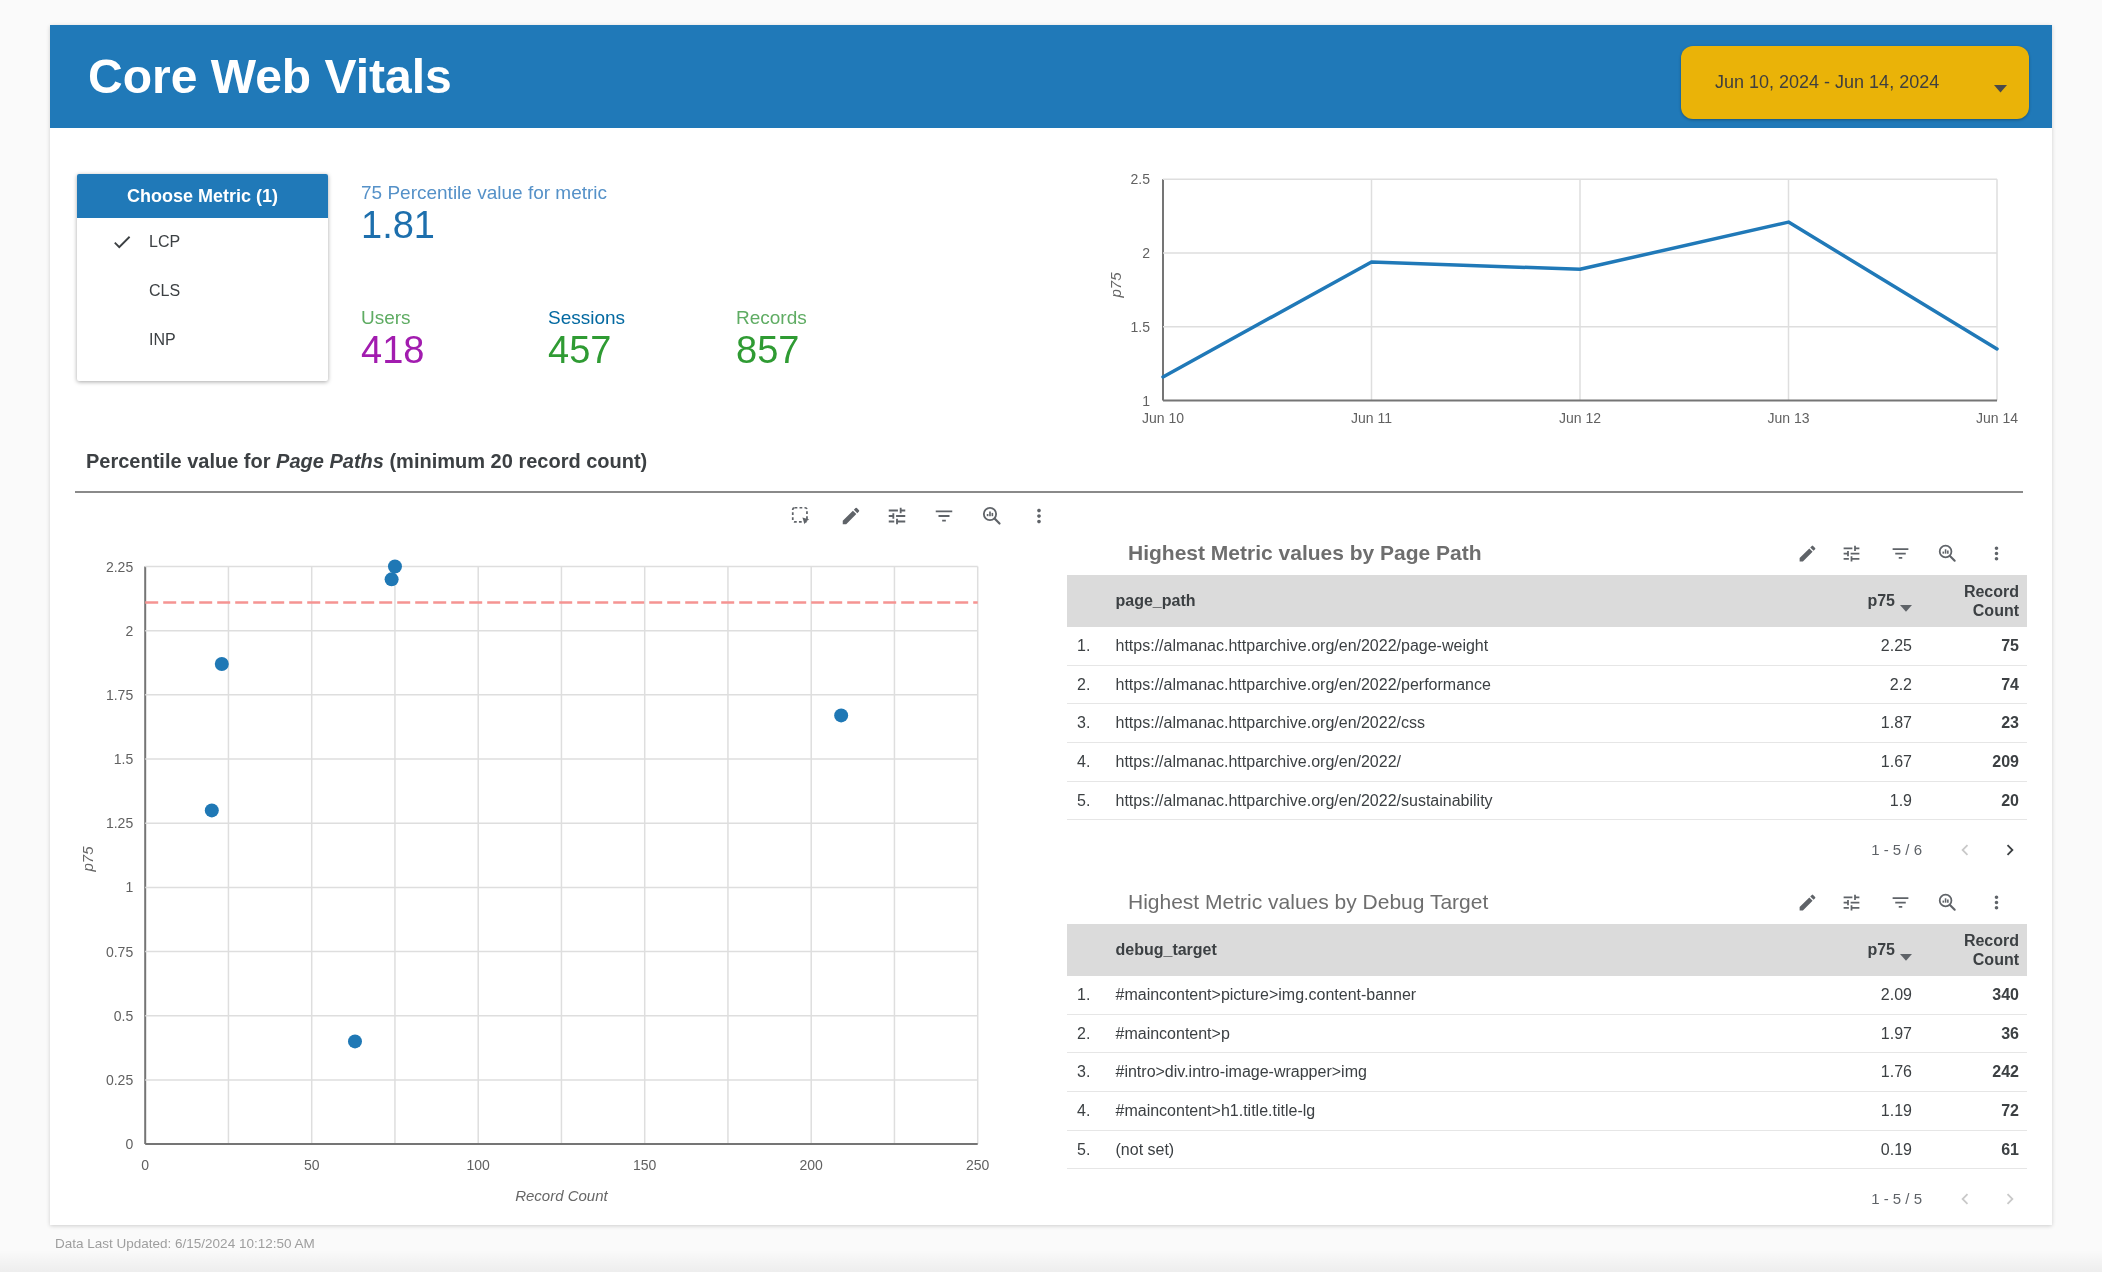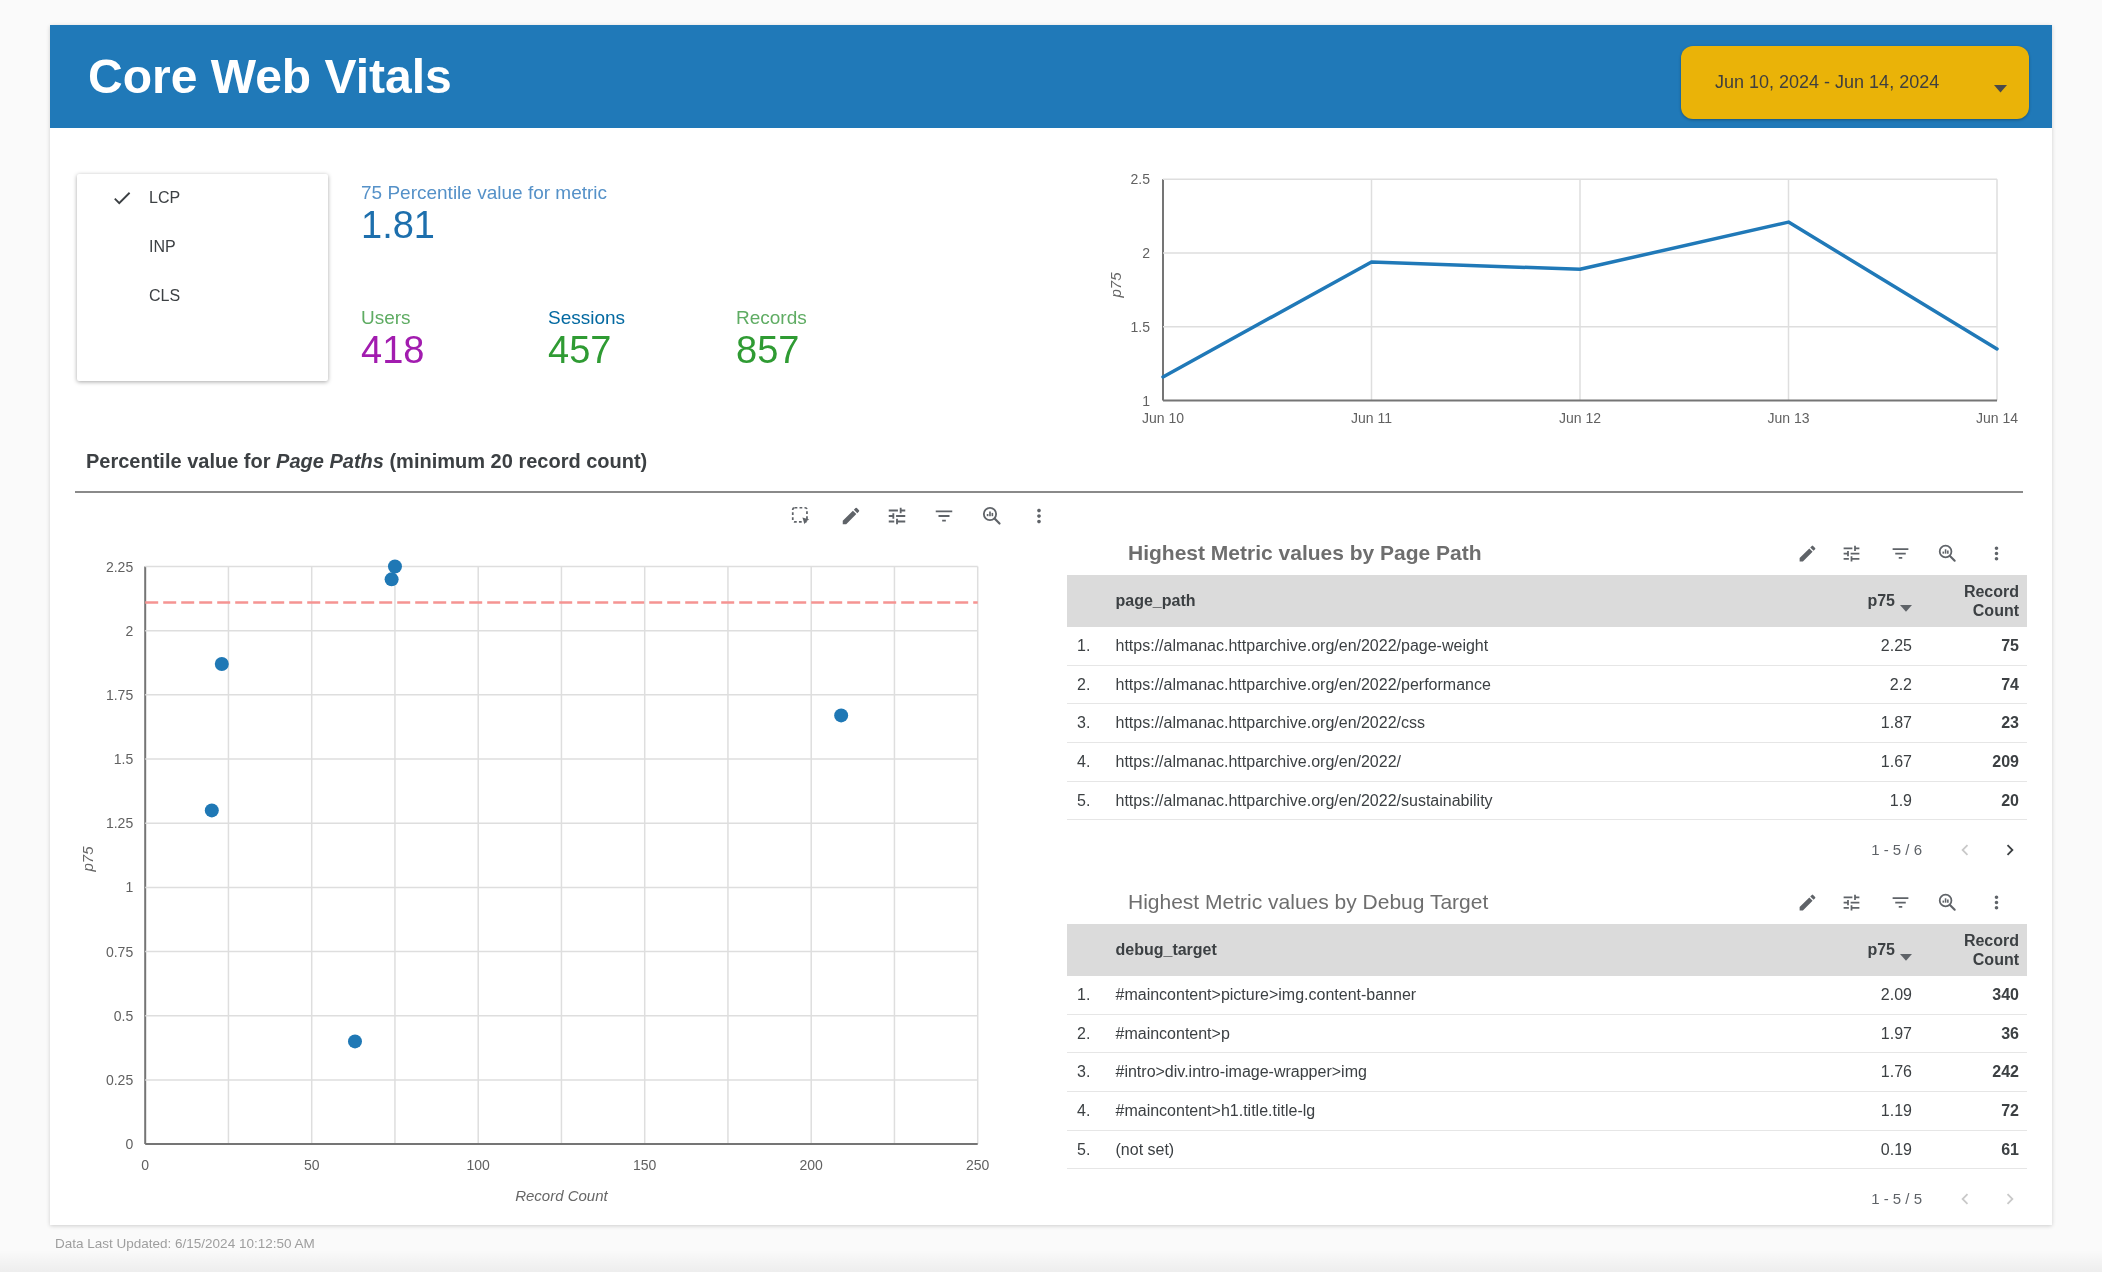--- a/index.html
+++ b/index.html
@@ -135,32 +135,33 @@
     <div class="hdr-title">Core Web Vitals</div>
     <div class="date-chip">
       <span class="date-chip-label">Jun 10, 2024 - Jun 14, 2024</span>
       <span class="caret"><svg class="glyph" viewBox="0 0 14 8" preserveAspectRatio="none">
             <path d="M0 0h14L7 8z"></path>
           </svg></span>
     </div>
   </div>
 
   <div class="metric-panel">
+    <div class="metric-head">Choose Metric (1)</div>
     <div class="metric-items">
         <div class="metric-item">
           <span class="check"><svg class="glyph" viewBox="0 0 24 24">
               <path d="M9 16.17 4.83 12l-1.42 1.41L9 19 21 7l-1.41-1.41z"></path>
             </svg></span>
           <span class="lbl">LCP</span>
         </div>
         <div class="metric-item">
+          <span class="lbl">CLS</span>
+        </div>
+        <div class="metric-item">
           <span class="lbl">INP</span>
-        </div>
-        <div class="metric-item">
-          <span class="lbl">CLS</span>
         </div>
       </div>
   </div>
 
   <div class="sc-label" style="left: 311px; top: 157px; color: rgb(85, 145, 200);">75 Percentile value for metric</div>
   <div class="sc-value" style="left: 311px; top: 179px; color: rgb(29, 111, 173);">1.81</div>
 
   <div class="sc-label" style="left: 311px; top: 282px; color: rgb(95, 172, 99);">Users</div>
   <div class="sc-value" style="left: 311px; top: 304px; color: #a21caf;">418</div>
 

